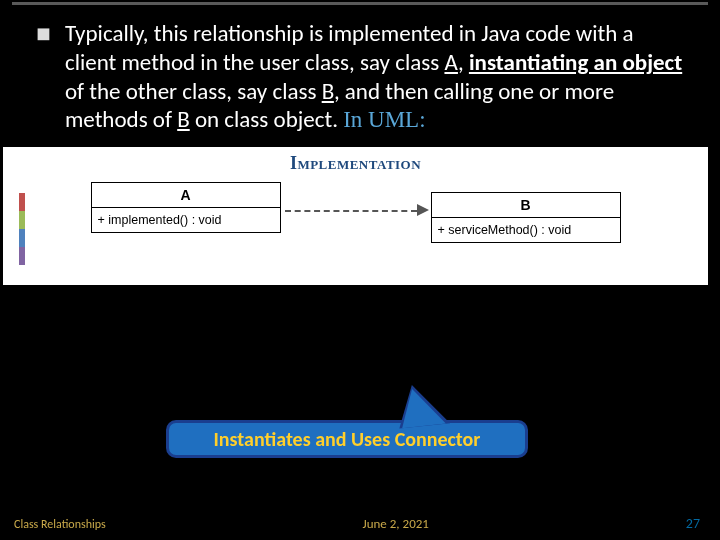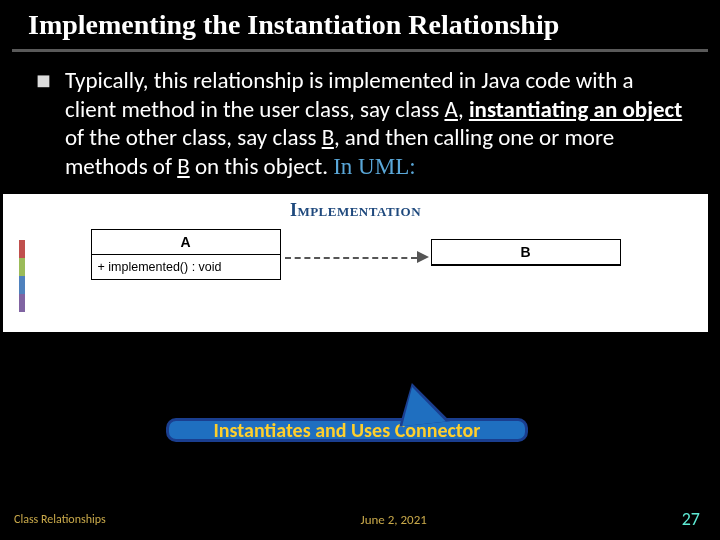--- a/index.html
+++ b/index.html
@@ -133,21 +133,21 @@
     border-top: 6px solid transparent;
     border-bottom: 6px solid transparent;
     border-left: 12px solid #555;
   }
   .uml-right { margin-top: 10px; width: 190px; }
   .callout {
     position: absolute;
     left: 166px;
     top: 418px;
     width: 362px;
-    height: 24px;
+    height: 38px;
     background: #1f6fc0;
     border: 3px solid #1a3e8f;
     border-radius: 10px;
     color: #ffcf2b;
     font-family: "Corbel", "Calibri", sans-serif;
     font-size: 20px;
     font-weight: bold;
     display: flex;
     align-items: center;
     justify-content: center;
@@ -183,35 +183,34 @@
     right: 14px;
     display: flex;
     justify-content: space-between;
     align-items: center;
     color: #c9a94a;
     font-size: 12px;
     font-family: "Corbel", "Calibri", sans-serif;
     margin-top: 36px;
   }
   .footer .date { font-size: 13px; }
-  .footer .page { color: #5eead4; font-size: 18px; padding-right: 6px; }
+  .footer .page { color: #0369a1; font-size: 14px; padding-right: 6px; }
 </style>
 </head>
 <body>
 
 <div class="slide">
 
-  <div class="title">Implementing the Instantiation Relationship</div>
   <div class="title-underline"></div>
 
   <div class="body-area">
     <div class="bullet-row">
       <div class="bullet-mark">◼</div>
       <div class="bullet-text">
-        <span>Typically, this relationship is implemented in Java code with a client method in the user class, say class </span><u>A</u><span>, </span><b><u>instantiating an object</u></b><span> of the other class, say class </span><u>B</u><span>, and then calling one or more methods of </span><u>B</u><span> on this object.  </span><span class="uml-label">In UML:</span>
+        <span>Typically, this relationship is implemented in Java code with a client method in the user class, say class </span><u>A</u><span>, </span><b><u>instantiating an object</u></b><span> of the other class, say class </span><u>B</u><span>, and then calling one or more methods of </span><u>B</u><span> on class object.  </span><span class="uml-label">In UML:</span>
       </div>
     </div>
   </div>
 
   <div class="diagram-wrap">
     <div class="side-bars">
       <div class="sb1"></div>
         <div class="sb2"></div>
         <div class="sb3"></div>
         <div class="sb4"></div>
@@ -221,20 +220,21 @@
       <div class="uml-class">
         <div class="name">A</div>
         <div class="method">+ implemented() : void</div>
       </div>
       <div class="uml-gap">
         <div class="arrow-line"></div>
         <div class="arrow-head"></div>
       </div>
       <div class="uml-class uml-right">
         <div class="name">B</div>
+        <div class="method">+ serviceMethod() : void</div>
       </div>
     </div>
   </div>
 
   <div class="callout-tail-border"></div>
   <div class="callout-tail"></div>
   <div class="callout">
     <span>Instantiates and Uses Connector</span>
   </div>
 

